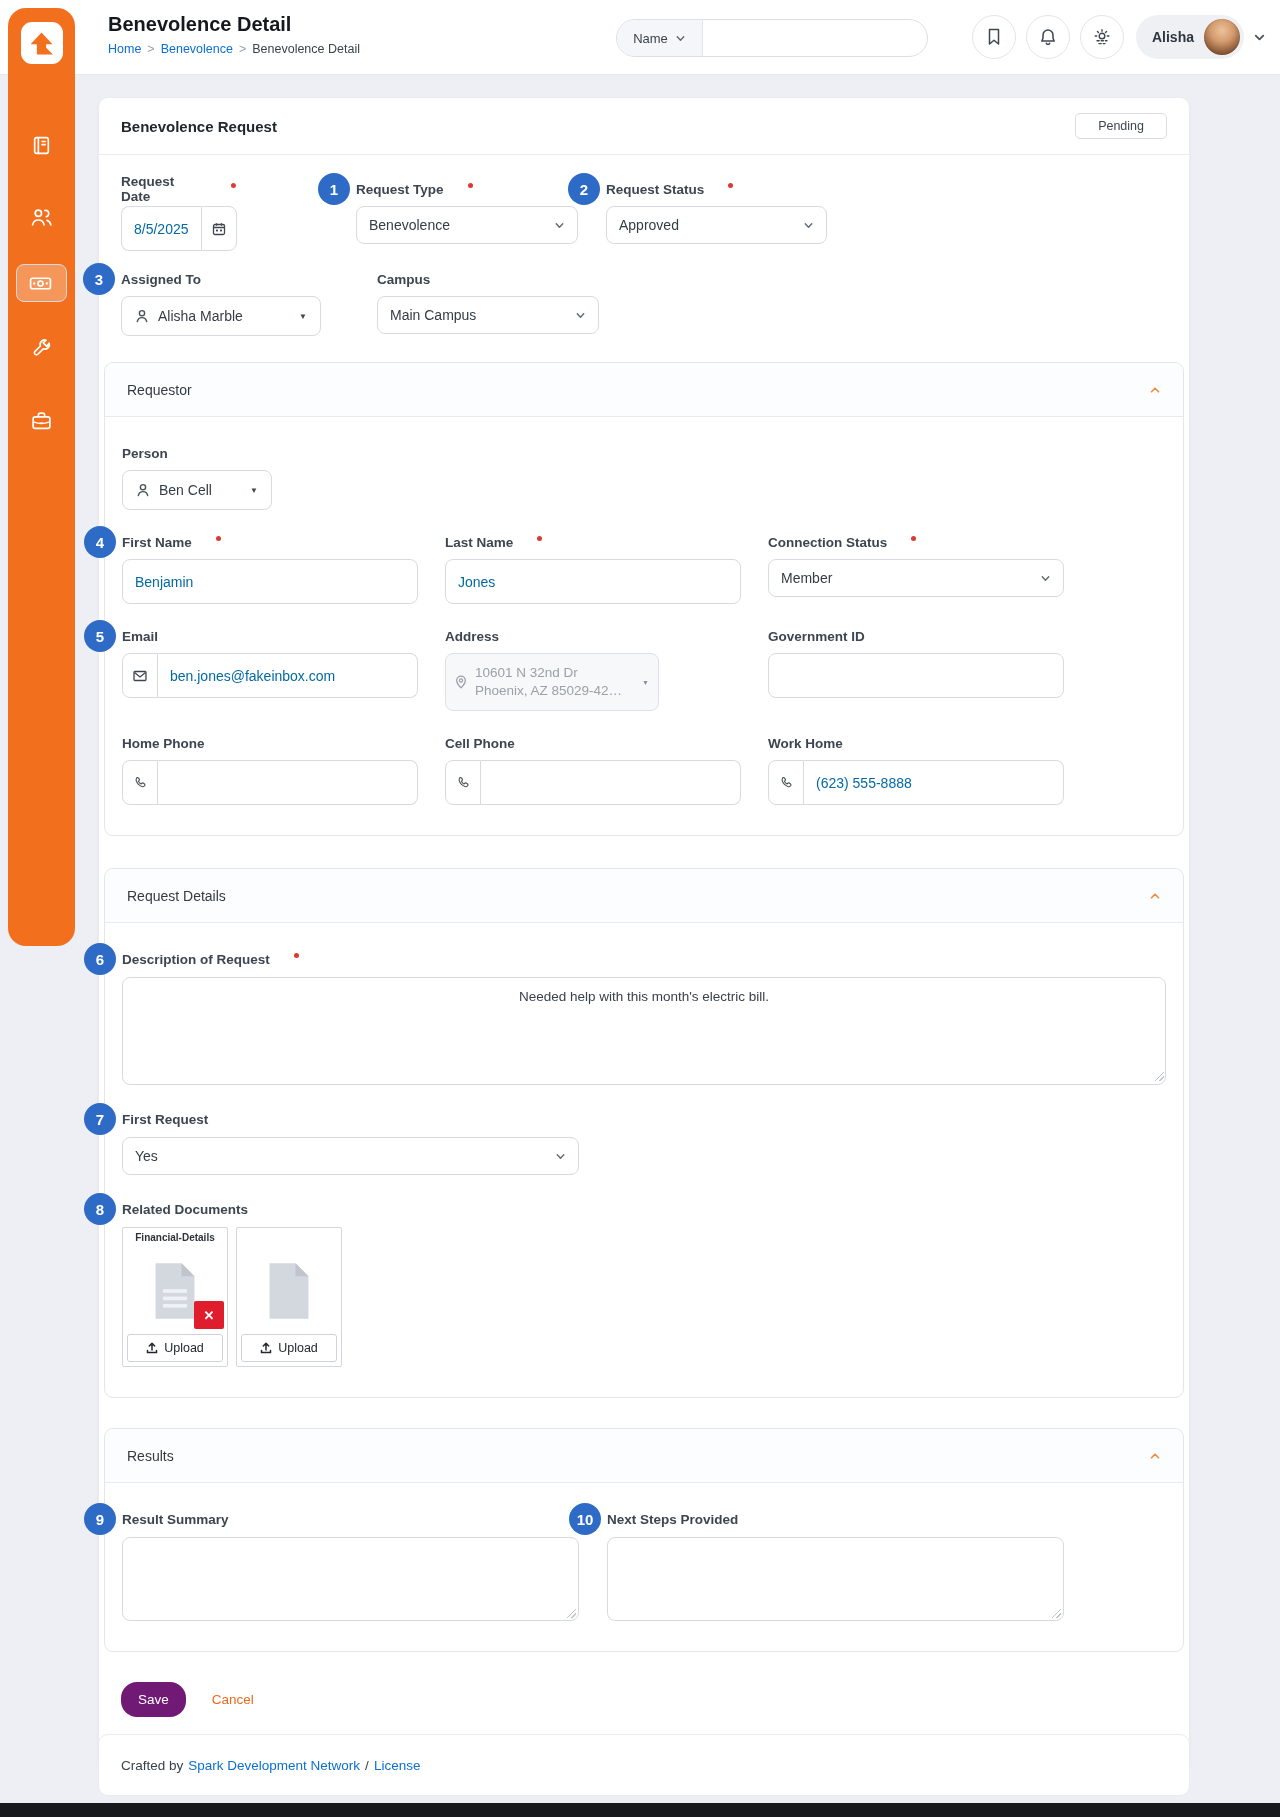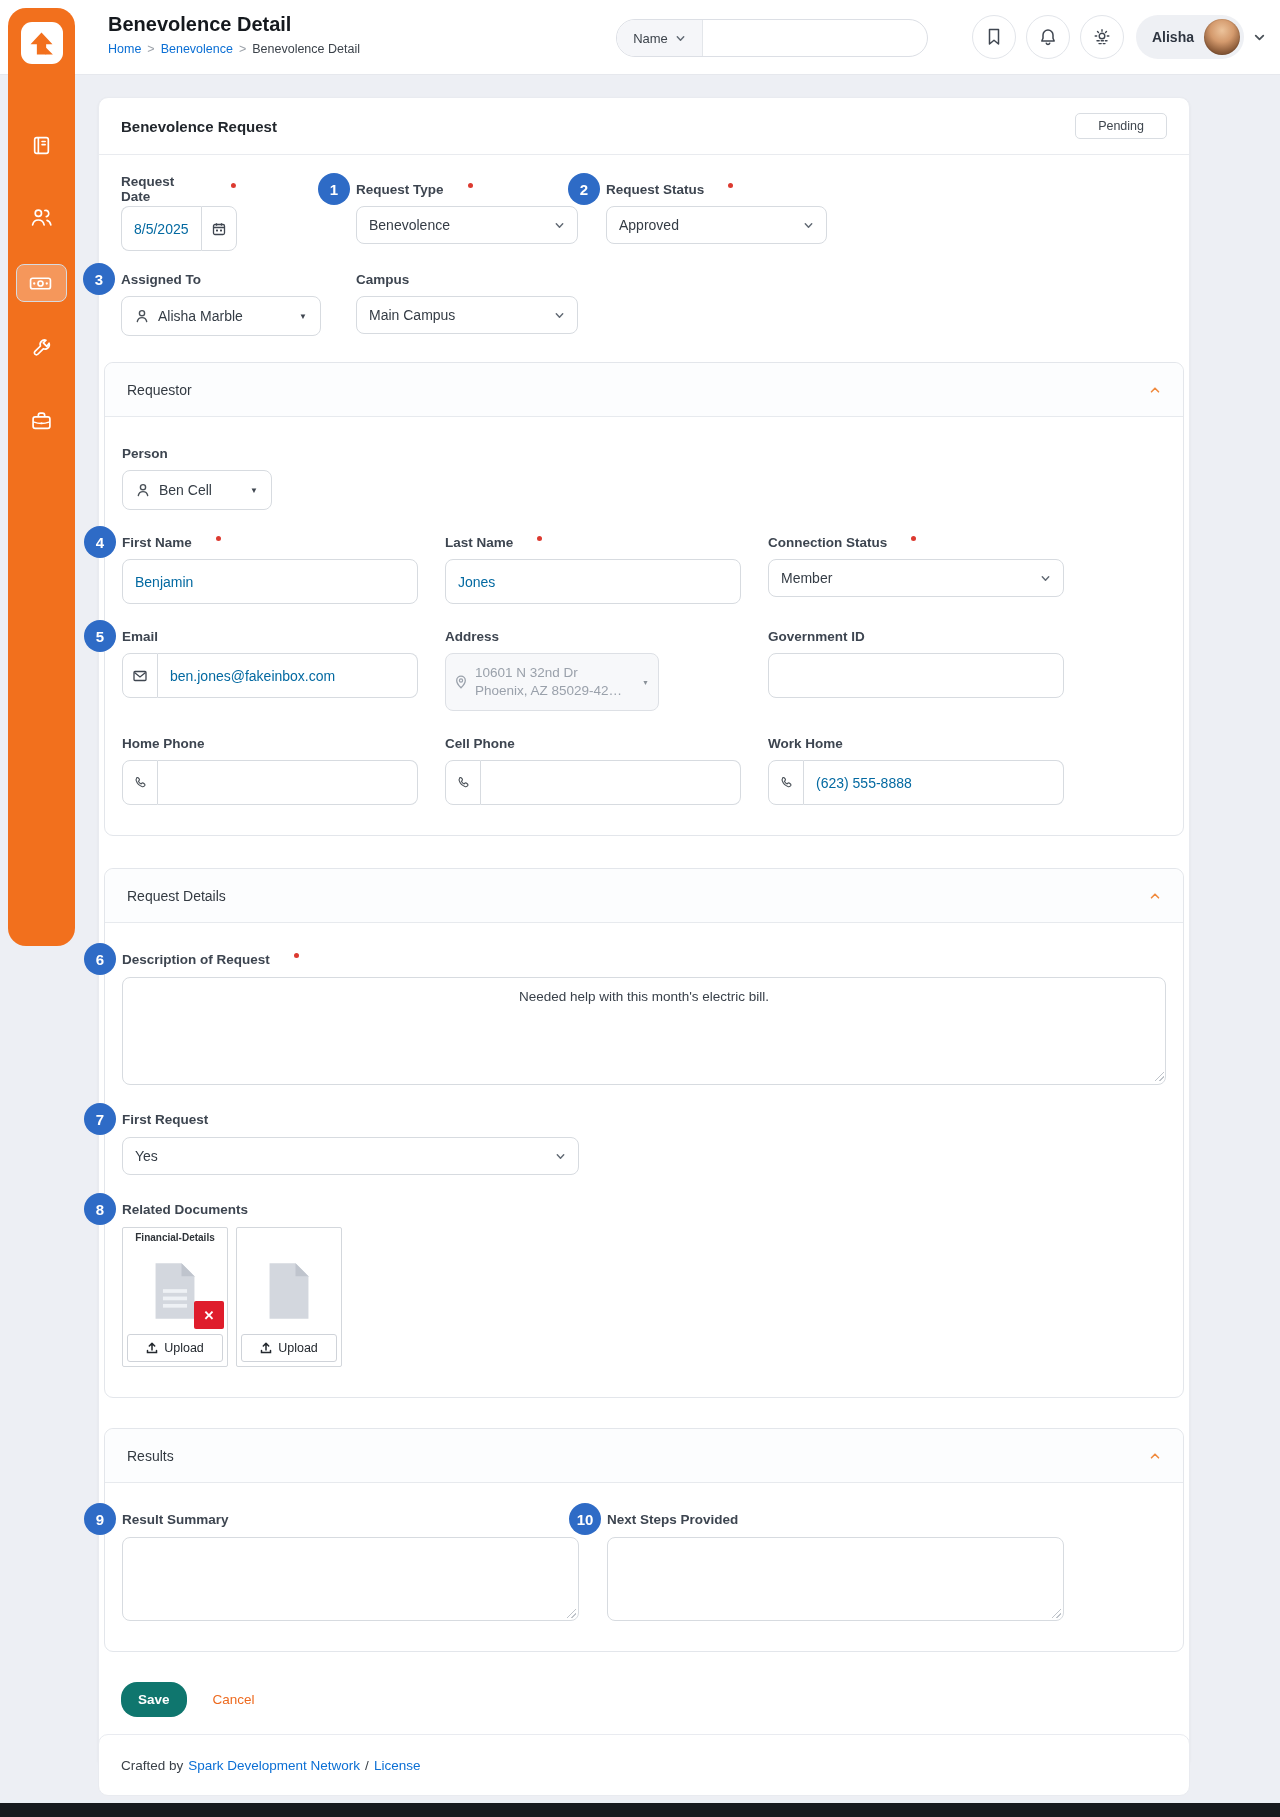--- a/index.html
+++ b/index.html
@@ -54,21 +54,21 @@
 .picker .pc { margin-left:auto; font-size:8px; color:#3f4650; }
 
 .rowA { display:flex; }
 .b-date { width:115px; }
 .b-date .grp .inp { width:80px; border-left:1px solid #d7dbe0; border-radius:8px 0 0 8px; border-right:none; }
 .b-date .addon { border-radius:0 8px 8px 0; border-left:1px solid #d7dbe0; border-right:1px solid #d7dbe0; cursor:pointer; }
 .b-type { width:222px; margin-left:120px; }
 .b-status { width:221px; margin-left:28px; }
 .rowB { display:flex; margin-top:18px; }
 .b-assigned { width:200px; }
-.b-campus { width:222px; margin-left:35px; }
+.b-campus { width:222px; margin-left:56px; }
 
 .panel { border:1px solid #e3e6eb; border-radius:9px; margin:26px -17px 0; }
 .panel-hd { height:54px; display:flex; align-items:center; justify-content:space-between; padding:0 22px; background:#fcfdfe; border-bottom:1px solid #e7eaee; border-radius:9px 9px 0 0; font-size:14px; color:#333a42; }
 .panel-bd { padding:26px 17px 30px; }
 
 .grid3 { display:grid; grid-template-columns:296px 296px 296px; column-gap:27px; }
 .mt22 { margin-top:22px; }
 
 .addr { width:214px; height:58px; background:#f7f8fa; border:1px solid #dde0e5; border-radius:8px; display:flex; align-items:center; gap:8px; padding:0 9px; cursor:pointer; }
 .addr-txt { flex:1; font-size:13.5px; color:#9aa1ab; line-height:1.35; overflow:hidden; white-space:nowrap; }
@@ -83,21 +83,21 @@
 .upcap { height:15px; font-size:10px; font-weight:bold; color:#2e3338; text-align:center; overflow:hidden; }
 .updoc { flex:1; display:flex; align-items:center; justify-content:center; }
 .updel { position:absolute; right:3px; bottom:37px; width:30px; height:28px; background:#df1d2c; color:#fff; display:flex; align-items:center; justify-content:center; font-size:13px; font-weight:bold; border-radius:2px; cursor:pointer; }
 .upbtn { height:28px; border:1px solid #cfd3d9; border-radius:3px; display:flex; align-items:center; justify-content:center; gap:6px; font-size:12.5px; color:#23282e; background:#fff; cursor:pointer; }
 
 .res-grid { display:flex; }
 .res-c1 { width:457px; }
 .res-c2 { width:457px; margin-left:28px; }
 
 .actions { display:flex; align-items:center; gap:26px; margin-top:30px; }
-.btn-save { background:#0f766e; color:#fff; font-size:13.5px; font-weight:bold; padding:10px 17px; border-radius:16px; cursor:pointer; border:none; }
+.btn-save { background:#701a75; color:#fff; font-size:13.5px; font-weight:normal; padding:10px 17px; border-radius:16px; cursor:pointer; border:none; }
 .btn-cancel { color:#ed6a1f; font-size:13.5px; cursor:pointer; background:none; border:none; font-family:"Liberation Sans",sans-serif; }
 
 .footer { position:absolute; left:98px; top:1734px; width:1092px; height:62px; background:#fff; border:1px solid #e9ebf0; border-radius:10px; display:flex; align-items:center; padding:0 22px; font-size:13.5px; color:#3a4148; gap:5px; z-index:1; }
 .f-link { color:#0b6fd4; cursor:pointer; }
 .bottomstrip { position:absolute; left:0; top:1803px; width:1280px; height:14px; background:#17191d; }
 </style>
 </head>
 <body>
 
 <div class="topbar">

